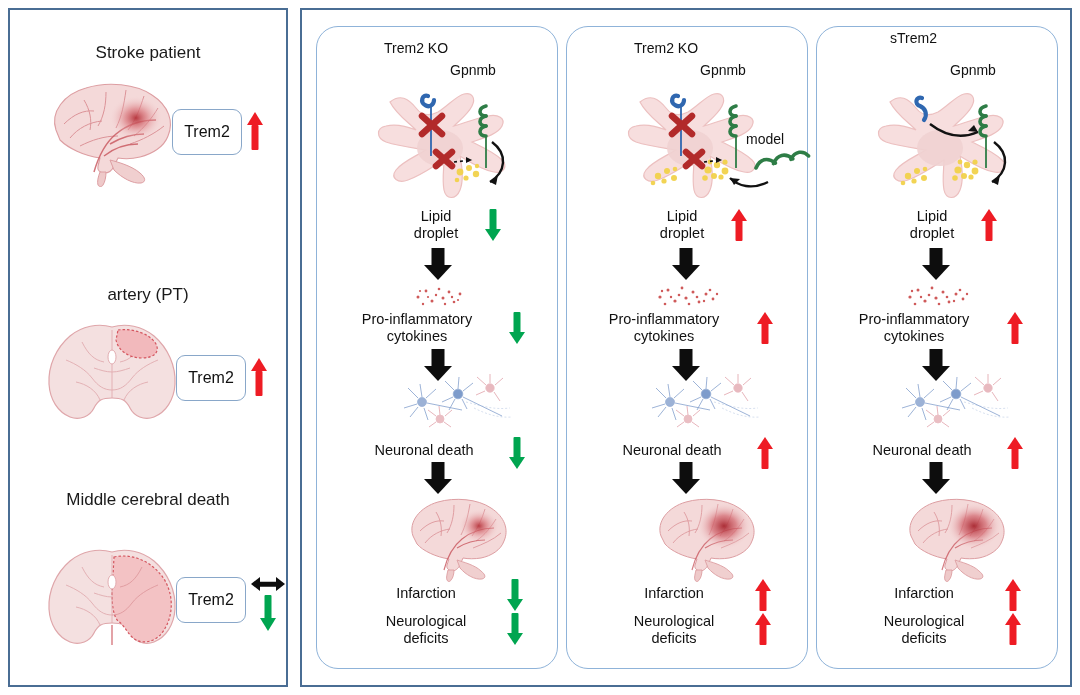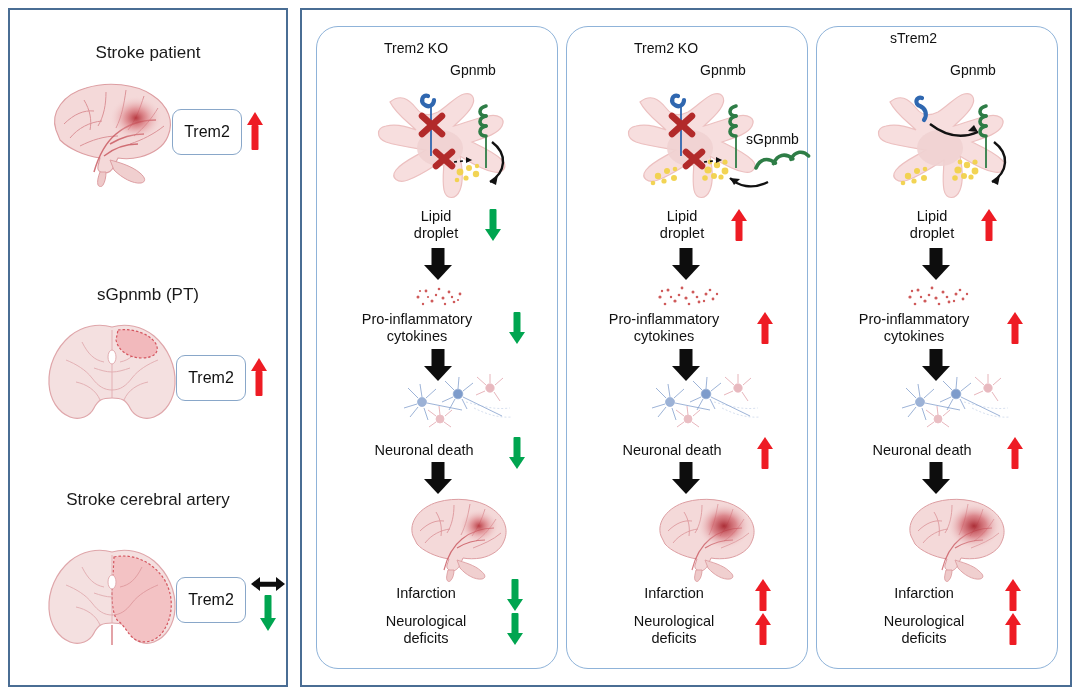--- a/index.html
+++ b/index.html
@@ -99,21 +99,21 @@
     </svg>
   </div>
 
   <div class="gbox" style="left:172px;top:109px;width:68px;height:44px;">Trem2</div>
 
   <div class="arrow up" style="left:246px;top:112px;width:18px;height:38px;">
     <div class="shaft" style="height:25px;background:#ee1c24;"></div>
     <div class="head" style="border-bottom:13px solid #ee1c24;"></div>
   </div>
 
-  <div class="ttl" style="left:28px;top:284px;width:240px;">sGpnmb (PT)</div>
+  <div class="ttl" style="left:28px;top:284px;width:240px;">artery (PT)</div>
 
   <div class="art" style="left:42px;top:320px;">
     <svg width="140" height="112" viewBox="0 0 140 112">
       <path d="M70 7 C56 3 40 6 28 16 C14 28 6 46 7 64 C8 80 16 92 28 97
                C38 101 48 96 52 88 C56 80 60 78 70 78 C80 78 84 80 88 88
                C92 96 102 101 112 97 C124 92 132 80 133 64 C134 46 126 28 112 16
                C100 6 84 3 70 7 Z" fill="#f4e0e0" stroke="#dfa6aa" stroke-width="1.2"></path>
       <g fill="none" stroke="#dfa6aa" stroke-width=".9" opacity=".9">
         <path d="M70 10 L70 34"></path>
         <path d="M70 44 L70 78"></path>
@@ -133,21 +133,21 @@
     </svg>
   </div>
 
   <div class="gbox" style="left:176px;top:355px;width:68px;height:44px;">Trem2</div>
 
   <div class="arrow up" style="left:250px;top:358px;width:18px;height:38px;">
     <div class="shaft" style="height:25px;background:#ee1c24;"></div>
     <div class="head" style="border-bottom:13px solid #ee1c24;"></div>
   </div>
 
-  <div class="ttl" style="left:20px;top:489px;width:256px;">Stroke cerebral artery</div>
+  <div class="ttl" style="left:20px;top:489px;width:256px;">Middle cerebral death</div>
 
   <div class="art" style="left:42px;top:545px;">
     <svg width="140" height="112" viewBox="0 0 140 112">
       <path d="M70 7 C56 3 40 6 28 16 C14 28 6 46 7 64 C8 80 16 92 28 97
                C38 101 48 96 52 88 C56 80 60 78 70 78 C80 78 84 80 88 88
                C92 96 102 101 112 97 C124 92 132 80 133 64 C134 46 126 28 112 16
                C100 6 84 3 70 7 Z" fill="#f4e0e0" stroke="#dfa6aa" stroke-width="1.2"></path>
       <path d="M72 12 C90 8 110 16 122 34 C132 50 132 72 120 88
                C112 98 98 100 90 92 C84 86 82 80 76 76 C72 72 70 62 70 48 Z" fill="#f3c2c4" stroke="#d4565f" stroke-width="1.2" stroke-dasharray="2.5 2"></path>
       <g fill="none" stroke="#dfa6aa" stroke-width=".9" opacity=".9">
@@ -365,21 +365,21 @@
 
   <div class="lbl" style="left:356px;top:613px;width:140px;">Neurological</div>
   <div class="lbl" style="left:356px;top:630px;width:140px;">deficits</div>
   <div class="arrow down" style="left:506px;top:613px;width:18px;height:32px;">
     <div class="shaft" style="height:21px;background:#00a550;"></div>
     <div class="head" style="border-top:12px solid #00a550;"></div>
   </div>
 
   <div class="smlbl" style="left:634px;top:40px;">Trem2 KO</div>
   <div class="smlbl" style="left:700px;top:62px;">Gpnmb</div>
-  <div class="smlbl" style="left:746px;top:131px;">sGpnmb</div>
+  <div class="smlbl" style="left:746px;top:131px;">model</div>
 
   <div class="art" style="left:580px;top:72px;">
     <svg width="216" height="150" viewBox="0 0 216 150">
       <path d="M60 30 C70 22 78 26 86 36 C92 44 100 44 108 40 C118 34 126 24 134 22
                C142 20 146 26 142 34 C138 42 130 48 124 54 C132 52 146 46 158 44
                C168 42 176 46 172 54 C168 62 154 66 142 70 C150 74 164 80 172 88
                C178 94 174 102 164 100 C152 98 140 90 130 84 C132 94 134 108 130 118
                C126 128 116 128 114 118 C112 108 114 96 114 88 C104 94 90 104 78 108
                C68 112 60 106 66 98 C72 90 86 84 96 78 C84 76 68 74 56 70
                C46 66 46 56 56 54 C64 52 76 54 86 58 C78 50 66 42 60 30 Z" fill="#f7dede" stroke="#ecc0c0" stroke-width="1.2"></path>

